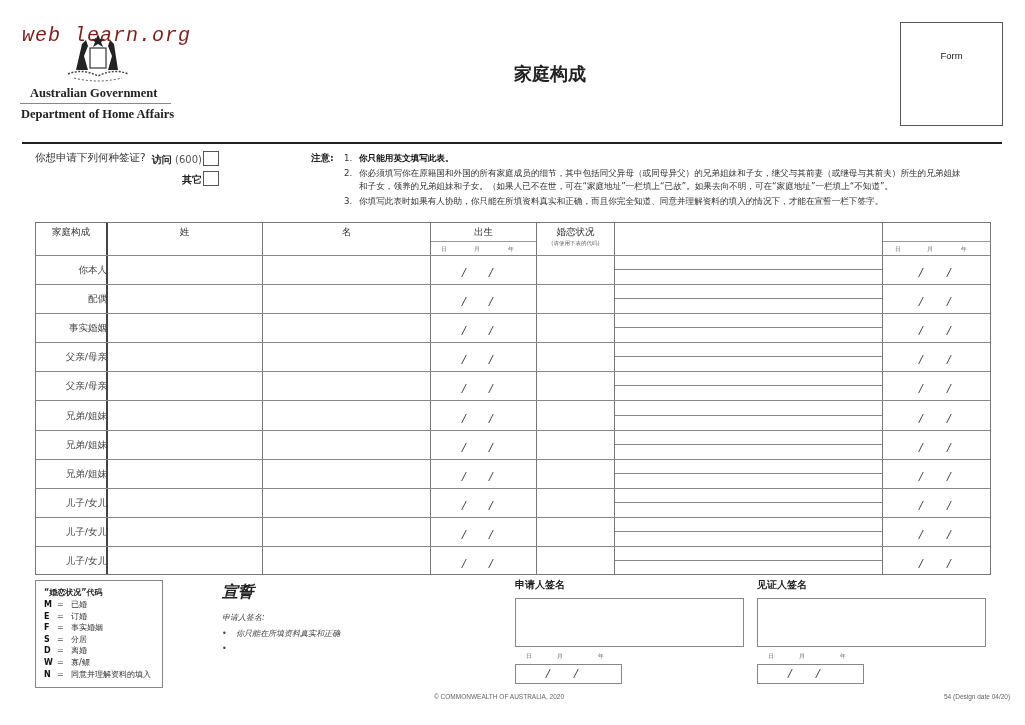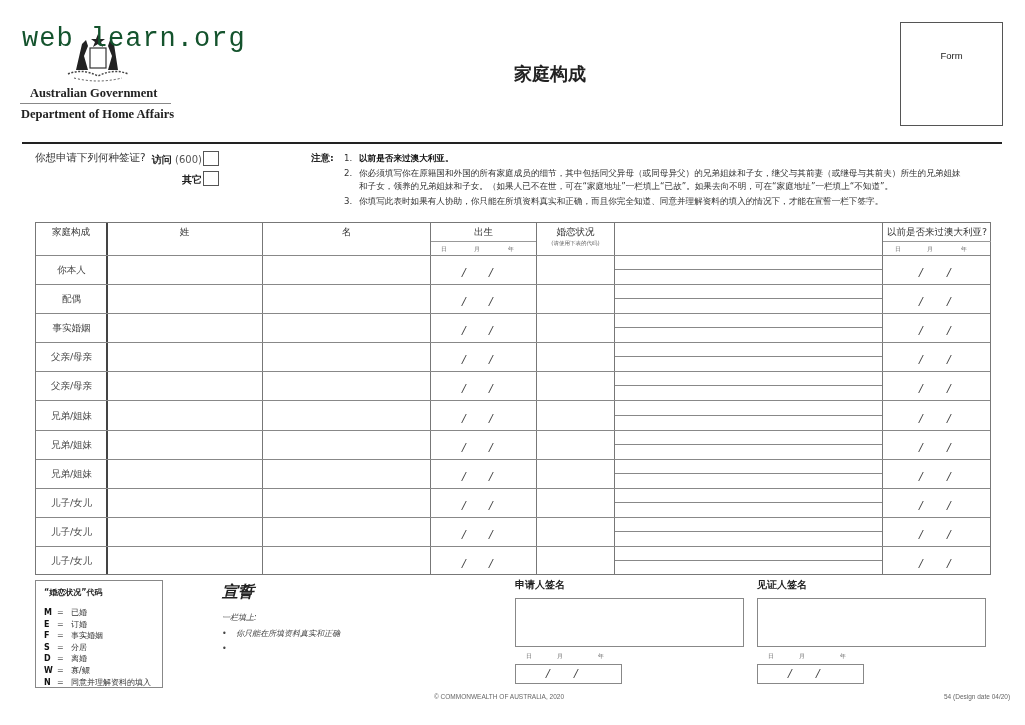--- a/index.html
+++ b/index.html
@@ -2,21 +2,21 @@
 <html><head>
 <meta charset="utf-8">
 <style>
   * { box-sizing: border-box; margin: 0; padding: 0; }
   html, body { width: 1025px; height: 725px; background: #ffffff; overflow: hidden; }
   body { position: relative; font-family: "DejaVu Sans", sans-serif; color: #222; }
 
   .abs { position: absolute; }
 
   
-  .watermark { left: 22px; top: 24px; font-family: "Liberation Mono", "DejaVu Sans Mono", monospace; font-size: 27px; color: #14532d; letter-spacing: 1px; }
+  .watermark { left: 22px; top: 24px; font-family: "Liberation Mono", "DejaVu Sans Mono", monospace; font-size: 20px; color: #7f1d1d; letter-spacing: 1px; font-style: italic; }
   .crest { left: 62px; top: 30px; width: 72px; height: 54px; }
   .gov-name { left: 30px; top: 86px; font-family: "Liberation Serif", serif; font-weight: bold; font-size: 12.5px; color: #222; }
   .gov-rule { left: 20px; top: 103px; width: 151px; height: 1px; background: #888; }
   .dept-name { left: 21px; top: 107px; font-family: "Liberation Serif", serif; font-weight: bold; font-size: 12.5px; color: #222; }
   .page-title { left: 0; width: 1100px; top: 62px; text-align: center; font-size: 18px; font-weight: bold; color: #222; }
   .page-title span { display: inline-block; }
   .form-box { left: 900px; top: 22px; width: 103px; height: 104px; border: 1.5px solid #555; text-align: center; }
   .form-box .lbl { display: block; margin-top: 27px; font-family: "Liberation Sans", sans-serif; font-size: 9.5px; color: #222; }
   .form-box .num { display: block; margin-top: 4px; font-family: "Liberation Sans", sans-serif; font-size: 32px; color: #111; }
   .top-rule { left: 22px; top: 142px; width: 980px; height: 2px; background: #222; }
@@ -36,27 +36,27 @@
 
   
   .tbl { left: 35px; top: 222px; width: 956px; height: 353px; border: 1px solid #777; }
   .vline { position: absolute; top: 0; bottom: 0; width: 1px; background: #777; }
   .vline.thick { width: 2px; background: #444; }
   .hline { position: absolute; left: 0; right: 0; height: 1px; background: #888; }
   .head-cell { position: absolute; top: 0; height: 32px; text-align: center; font-size: 9.5px; color: #333; padding-top: 3px; }
   .sub-dmy { position: absolute; top: 18px; height: 14px; border-top: 1px solid #999; font-size: 6px; color: #666; }
   .sub-dmy span { position: absolute; top: 3px; }
   .mar-note { font-size: 5.5px; color: #666; display: block; margin-top: 1px; }
-  .row-label { position: absolute; left: 0; width: 71px; text-align: center; font-size: 9.5px; color: #444; }
+  .row-label { position: absolute; left: 0; width: 71px; text-align: right; font-size: 9.5px; color: #444; }
   .slash { position: absolute; font-size: 11px; color: #444; font-style: italic; }
   .addr-line { position: absolute; height: 1px; background: #888; }
 
   
   .codes { left: 35px; top: 580px; width: 128px; height: 108px; border: 1px solid #888; padding: 6px 0 0 8px; }
-  .codes-title { font-size: 8px; font-weight: bold; color: #222; margin-bottom: 9px; }
+  .codes-title { font-size: 8px; font-weight: bold; color: #222; margin-bottom: 1px; }
   .code-row { font-size: 8px; height: 11.6px; line-height: 11.6px; color: #333; white-space: nowrap; }
   .code-row b { display: inline-block; width: 13px; color: #111; }
   .code-row .eq { display: inline-block; width: 14px; color: #555; }
 
   
   .decl-title { left: 222px; top: 582px; font-family: "DejaVu Serif", serif; font-size: 16px; font-weight: bold; font-style: italic; color: #222; }
   .decl-intro { left: 222px; top: 612px; font-size: 8px; font-style: italic; color: #444; }
   .decl-item { font-size: 8px; font-style: italic; color: #444; line-height: 14px; }
   .decl-item .dot { position: absolute; left: 0; top: 0; }
   .decl-item .txt { position: absolute; left: 14px; top: 0; width: 200px; }
@@ -100,21 +100,21 @@
 <div class="abs visa-opt" style="left:150px; top:153px; width:52px;">
   <span>访问</span> <span class="paren">(600)</span>
 </div>
 <div class="abs chk" style="left:203px; top:151px;"></div>
 <div class="abs visa-opt" style="left:150px; top:173px; width:52px;">其它</div>
 <div class="abs chk" style="left:203px; top:171px;"></div>
 
 <div class="abs notes-label">注意:</div>
 <div class="abs note bold" style="left:344px; top:152px; width:640px; height:13px;">
   <span class="n">1.</span>
-    <span class="t">以前是否来过澳大利亚。</span>
+    <span class="t">你只能用英文填写此表。</span>
 </div>
 <div class="abs note" style="left:344px; top:167px; width:650px; height:13px;">
   <span class="n">2.</span>
     <span class="t" style="white-space:nowrap;">你必须填写你在原籍国和外国的所有家庭成员的细节，其中包括同父异母（或同母异父）的兄弟姐妹和子女，继父与其前妻（或继母与其前夫）所生的兄弟姐妹</span>
 </div>
 <div class="abs note" style="left:344px; top:180px; width:650px; height:13px;">
   <span class="t" style="white-space:nowrap;">和子女，领养的兄弟姐妹和子女。（如果人已不在世，可在“家庭地址”一栏填上“已故”。如果去向不明，可在“家庭地址”一栏填上“不知道”。</span>
 </div>
 <div class="abs note" style="left:344px; top:195px; width:650px; height:13px;">
   <span class="n">3.</span>
@@ -138,21 +138,20 @@
   </div>
   <div class="sub-dmy" style="left:395px; width:105px;">
     <span style="left:10px;">日</span>
     <span style="left:43px;">月</span>
     <span style="left:77px;">年</span>
   </div>
   <div class="head-cell" style="left:501px; width:77px;">
     <span>婚恋状况</span>
     <span class="mar-note">(请使用下表的代码)</span>
   </div>
-  <div class="head-cell" style="left:847px; width:108px; white-space:nowrap;">以前是否来过澳大利亚?</div>
   <div class="sub-dmy" style="left:847px; width:108px;">
     <span style="left:12px;">日</span>
     <span style="left:44px;">月</span>
     <span style="left:78px;">年</span>
   </div>
 
   <div class="hline" style="top:32px;"></div>
 
   <div id="rows">
       <div style="position:absolute;left:0;right:0;top:32px;height:29.1px;">
@@ -361,21 +360,21 @@
   <div class="code-row"><b>M</b><span class="eq">=</span><span>已婚</span></div>
   <div class="code-row"><b>E</b><span class="eq">=</span><span>订婚</span></div>
   <div class="code-row"><b>F</b><span class="eq">=</span><span>事实婚姻</span></div>
   <div class="code-row"><b>S</b><span class="eq">=</span><span>分居</span></div>
   <div class="code-row"><b>D</b><span class="eq">=</span><span>离婚</span></div>
   <div class="code-row"><b>W</b><span class="eq">=</span><span>寡/鳏</span></div>
   <div class="code-row"><b>N</b><span class="eq">=</span><span>同意并理解资料的填入</span></div>
 </div>
 
 <div class="abs decl-title">宣誓</div>
-<div class="abs decl-intro">一栏填上:</div>
+<div class="abs decl-intro">申请人签名:</div>
 <div class="abs decl-item" style="left:222px; top:627px; width:220px; height:14px;">
   <span class="dot">•</span>
   <span class="txt">你只能在所填资料真实和正确</span>
 </div>
 <div class="abs decl-item" style="left:222px; top:642px; width:220px; height:30px;">
   <span class="dot">•</span>
 </div>
 
 <div class="abs sig-label" style="left:515px; top:578px;">申请人签名</div>
 <div class="abs sig-box" style="left:515px; top:598px;"></div>

